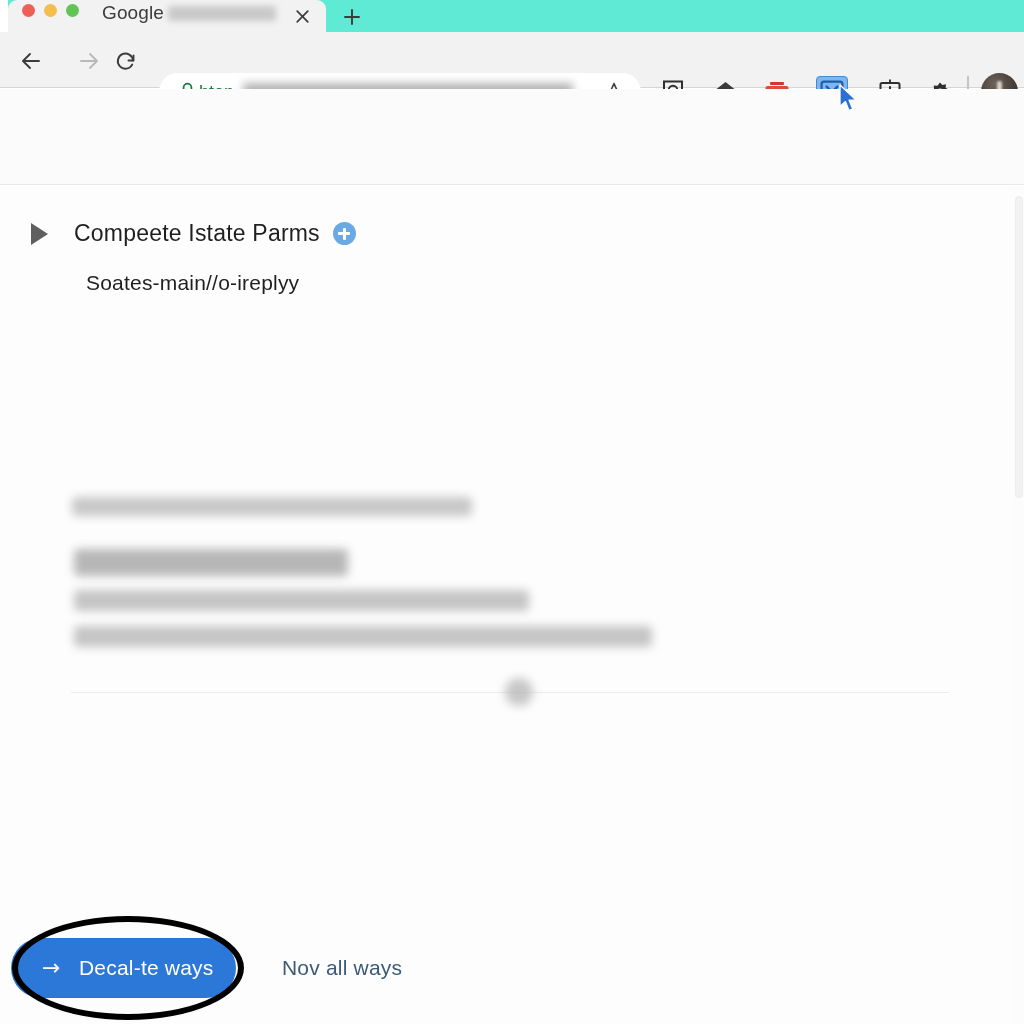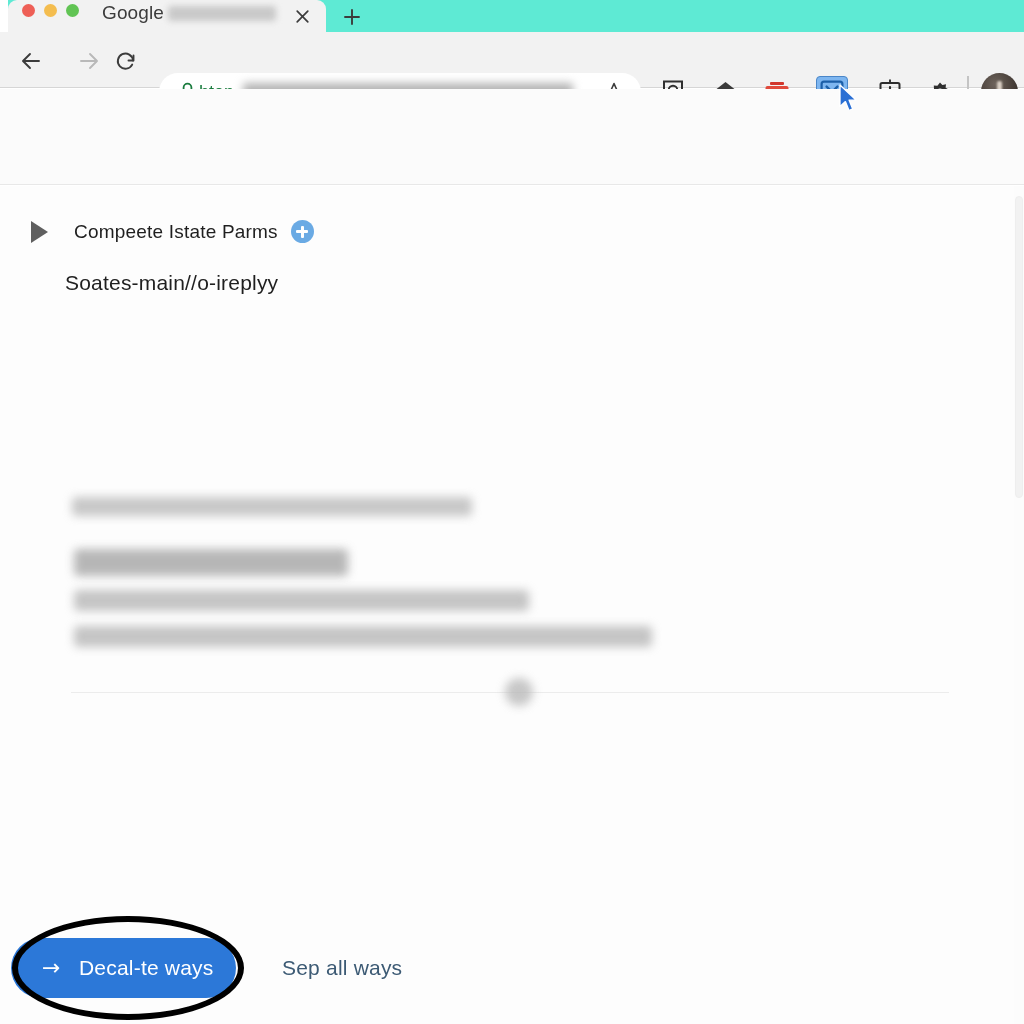--- a/index.html
+++ b/index.html
@@ -204,37 +204,37 @@
     display:flex; align-items:center; gap:0;
   }
   .triangle {
     width:0; height:0;
     border-left:17px solid #5f5f5f;
     border-top:11px solid transparent;
     border-bottom:11px solid transparent;
     margin-right:26px;
   }
   .head-text {
-    font-size:19px; color:#1f1f1f; letter-spacing:.2px;
+    font-size:23px; color:#1f1f1f; letter-spacing:.2px;
     white-space:nowrap;
   }
   .plus-badge {
     margin-left:13px;
     width:23px; height:23px; border-radius:50%;
     background:#6aaae4;
     display:flex; align-items:center; justify-content:center;
   }
   .plus-badge::before {
     content:""; position:absolute; width:12px; height:2.6px; background:#fff; border-radius:1px;
   }
   .plus-badge::after {
     content:""; position:absolute; width:2.6px; height:12px; background:#fff; border-radius:1px;
   }
   .sub-text {
-    position:absolute; left:65px; top:85px;
+    position:absolute; left:86px; top:85px;
     font-size:21px; color:#1f1f1f; letter-spacing:.2px;
   }
 
   .blur-line {
     position:absolute;
     background:#9c9c9c;
     border-radius:4px;
   }
   .bl-1 { left:72px; top:311px; width:400px; height:19px; filter:blur(4.6px); opacity:.55; }
   .bl-2 { left:74px; top:363px; width:274px; height:27px; filter:blur(4.8px); opacity:.72; }
@@ -475,15 +475,15 @@
 
 <div class="scrolltrack">
 </div>
 <div class="scrollthumb"></div>
 
 <div class="cta">
   <span class="cta-arrow">→</span>
   <span class="cta-label">Decal-te ways</span>
 </div>
 
-<div class="altlink">Sep all ways</div>
+<div class="altlink">Nov all ways</div>
 
 <div class="annot-ellipse"></div>
 
 </body></html>

